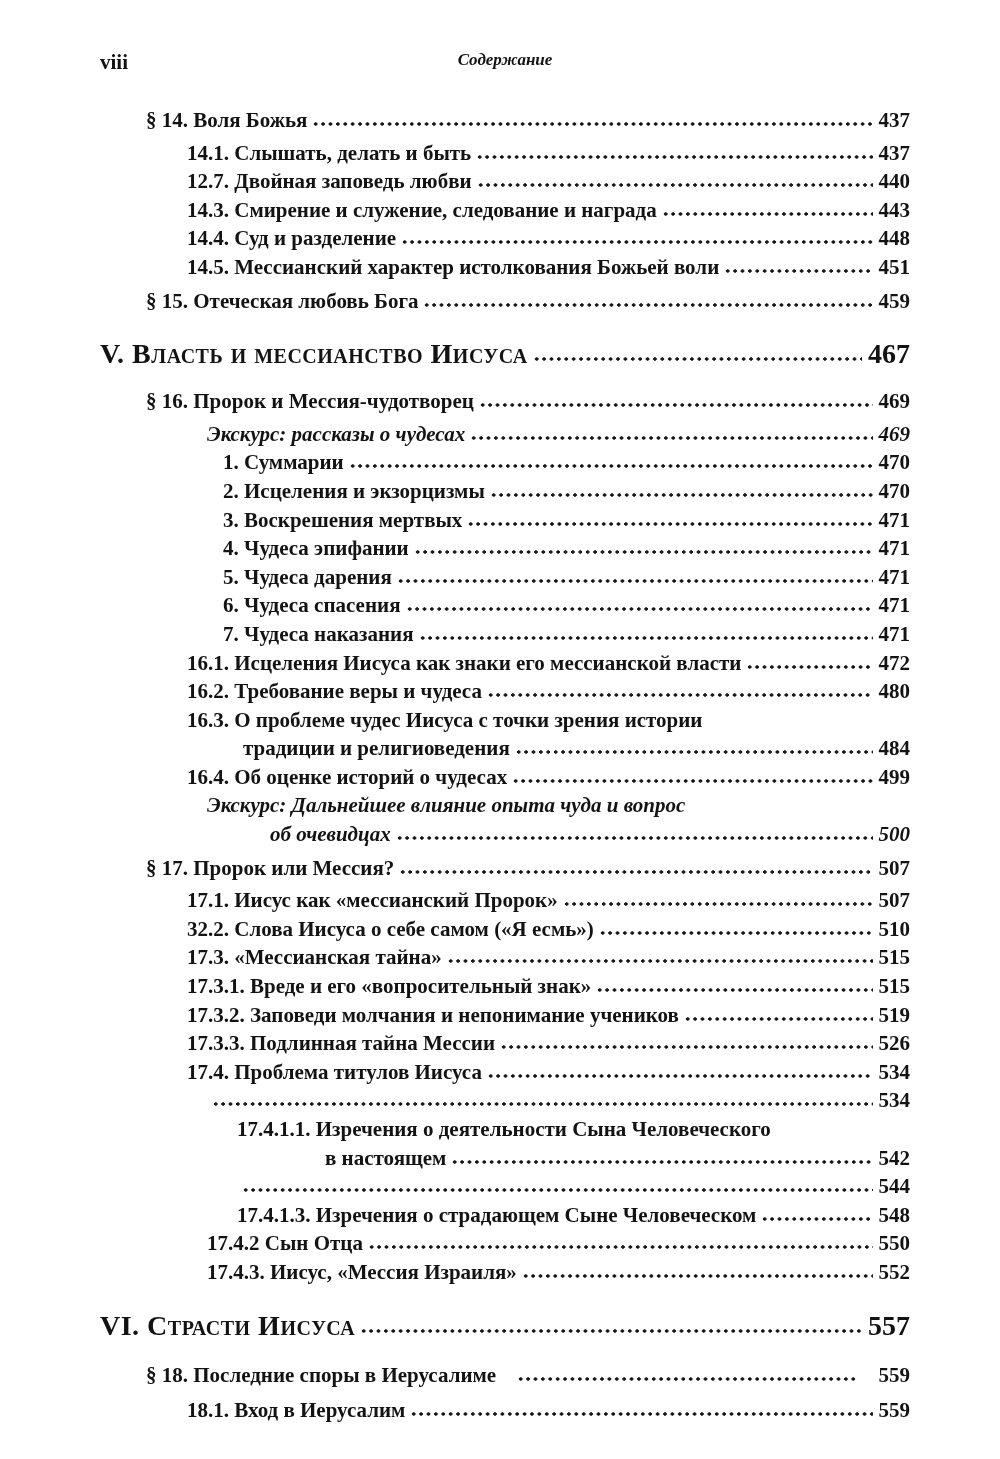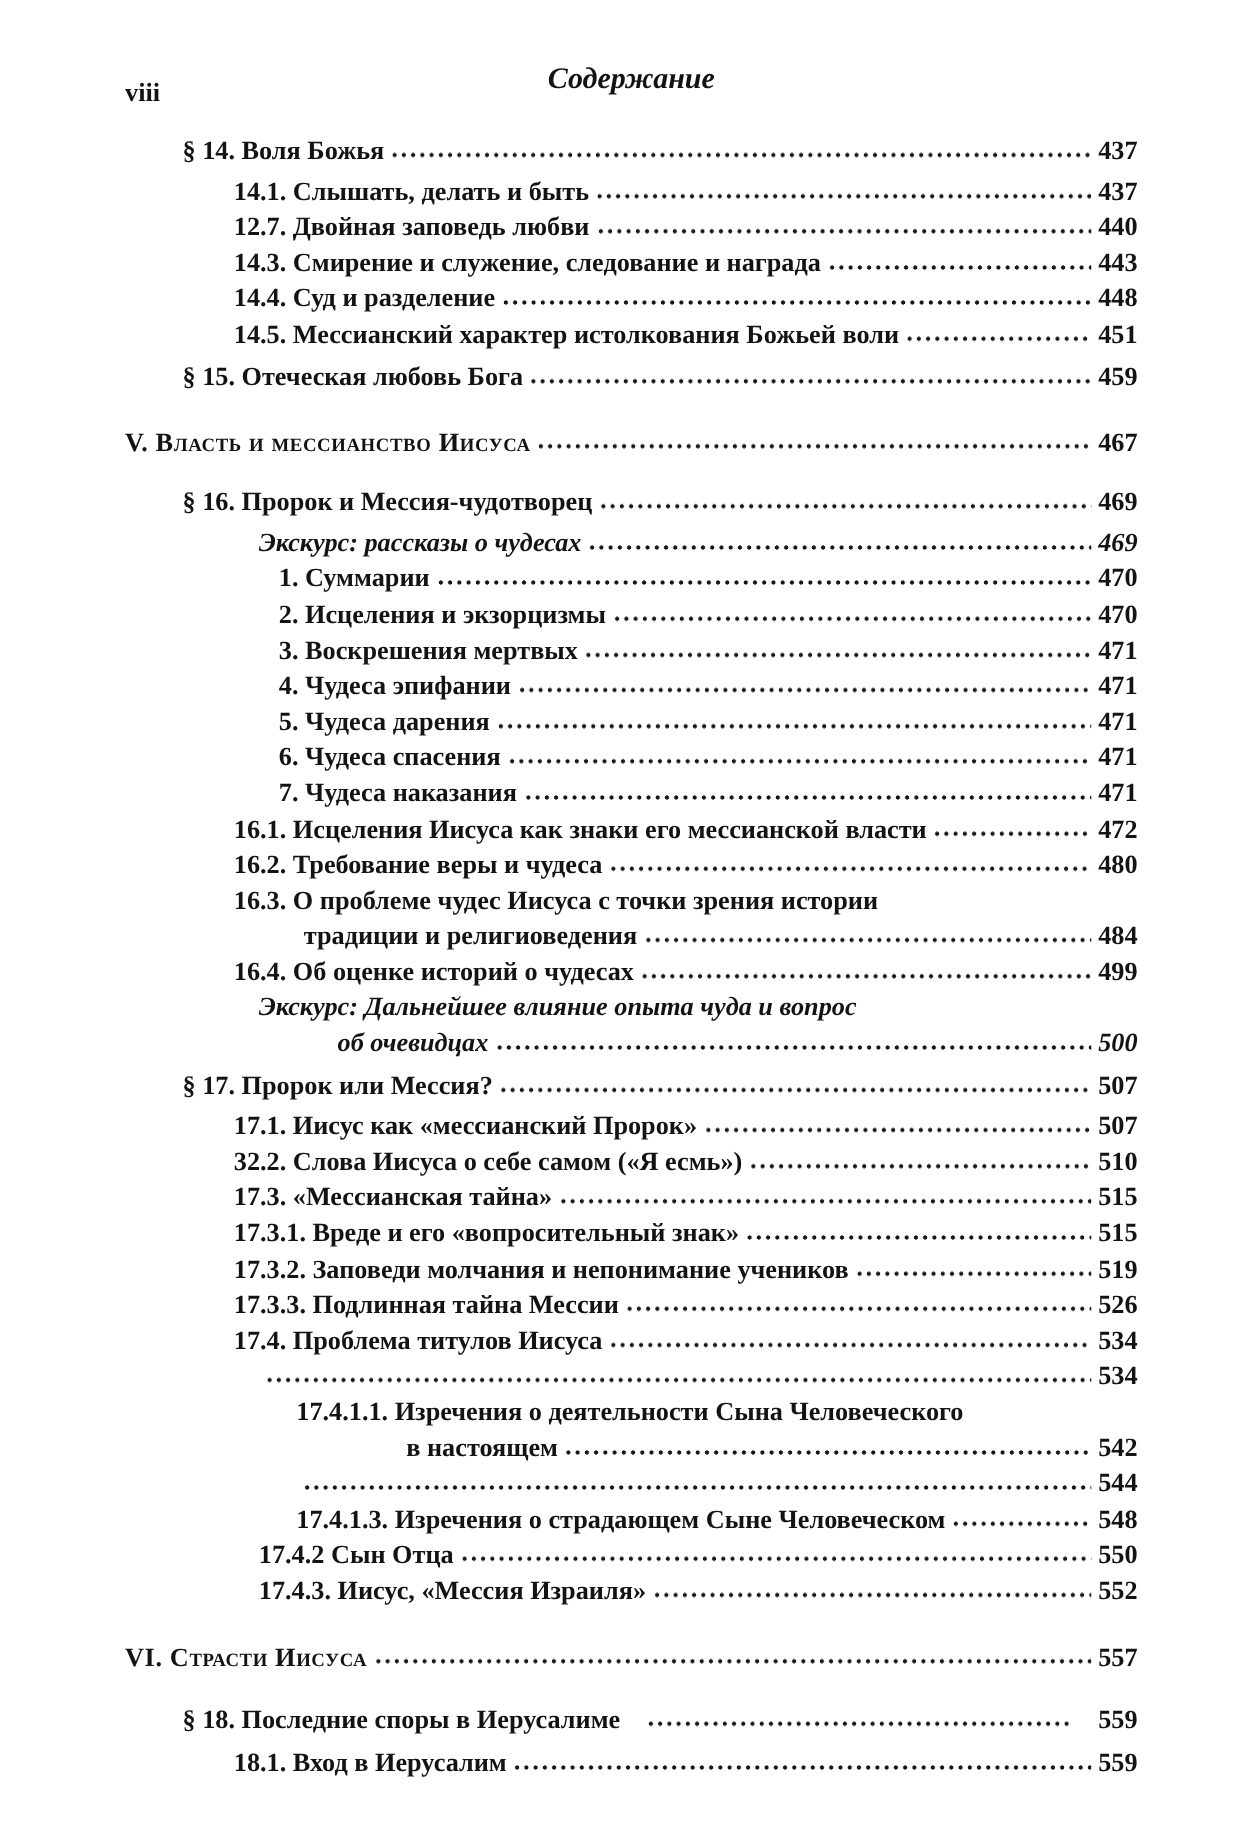--- a/index.html
+++ b/index.html
@@ -20,29 +20,29 @@
   }
   
   .header {
     position: relative;
     height: 30px;
     margin-bottom: 26px;
   }
   .folio {
     position: absolute;
     left: 0;
-    top: 12px;
+    top: 0;
     font-size: 21px;
   }
   .running-title {
     position: absolute;
     left: 50%;
     top: 0;
     transform: translateX(-50%);
-    font-size: 24px;
+    font-size: 17px;
     font-style: italic;
   }
   
   .toc { width: 810px; }
   .row {
     display: flex;
     align-items: baseline;
     font-size: 21px;
     line-height: 28.6px;
     white-space: nowrap;
@@ -68,21 +68,21 @@
   .sub2      { padding-left: 107px; }
   .sub3      { padding-left: 137px; }
   .excursus  { padding-left: 107px; font-style: italic; }
   .list      { padding-left: 123px; }
   .cont1     { padding-left: 143px; }
   .cont2     { padding-left: 170px; font-style: italic; }
   .cont3     { padding-left: 225px; }
 
   
   .part {
-    font-size: 21px;
+    font-size: 28px;
     line-height: 46px;
     margin-top: 16px;
     margin-bottom: 10px;
     padding-left: 0;
   }
   .part .label {
     font-variant: small-caps;
     letter-spacing: 0.5px;
   }
   .part .leader { transform: translateY(-2px); }

